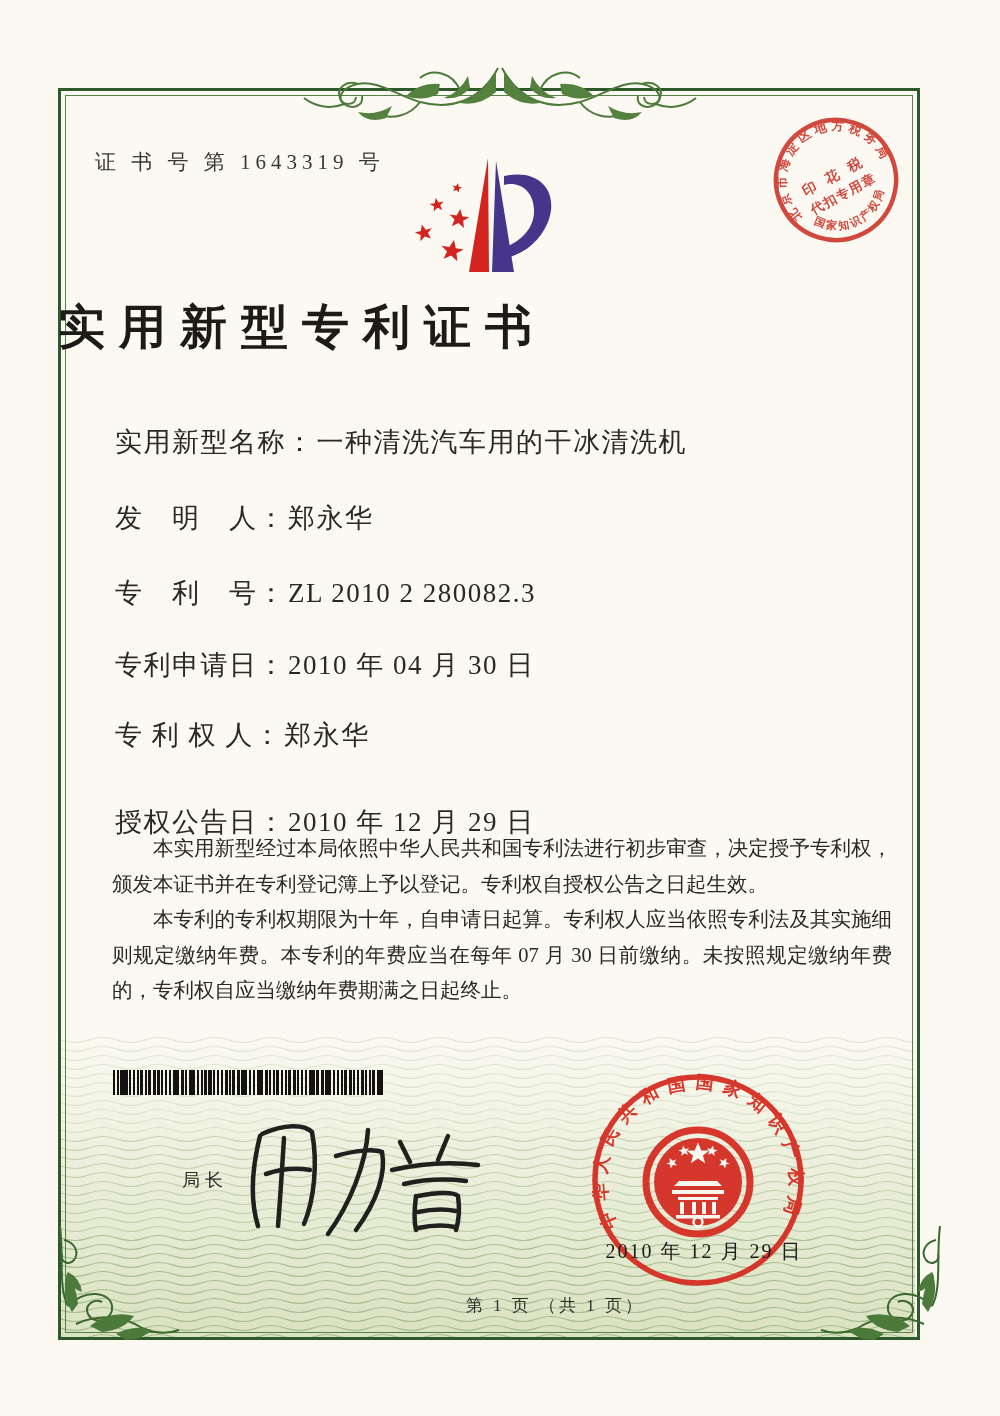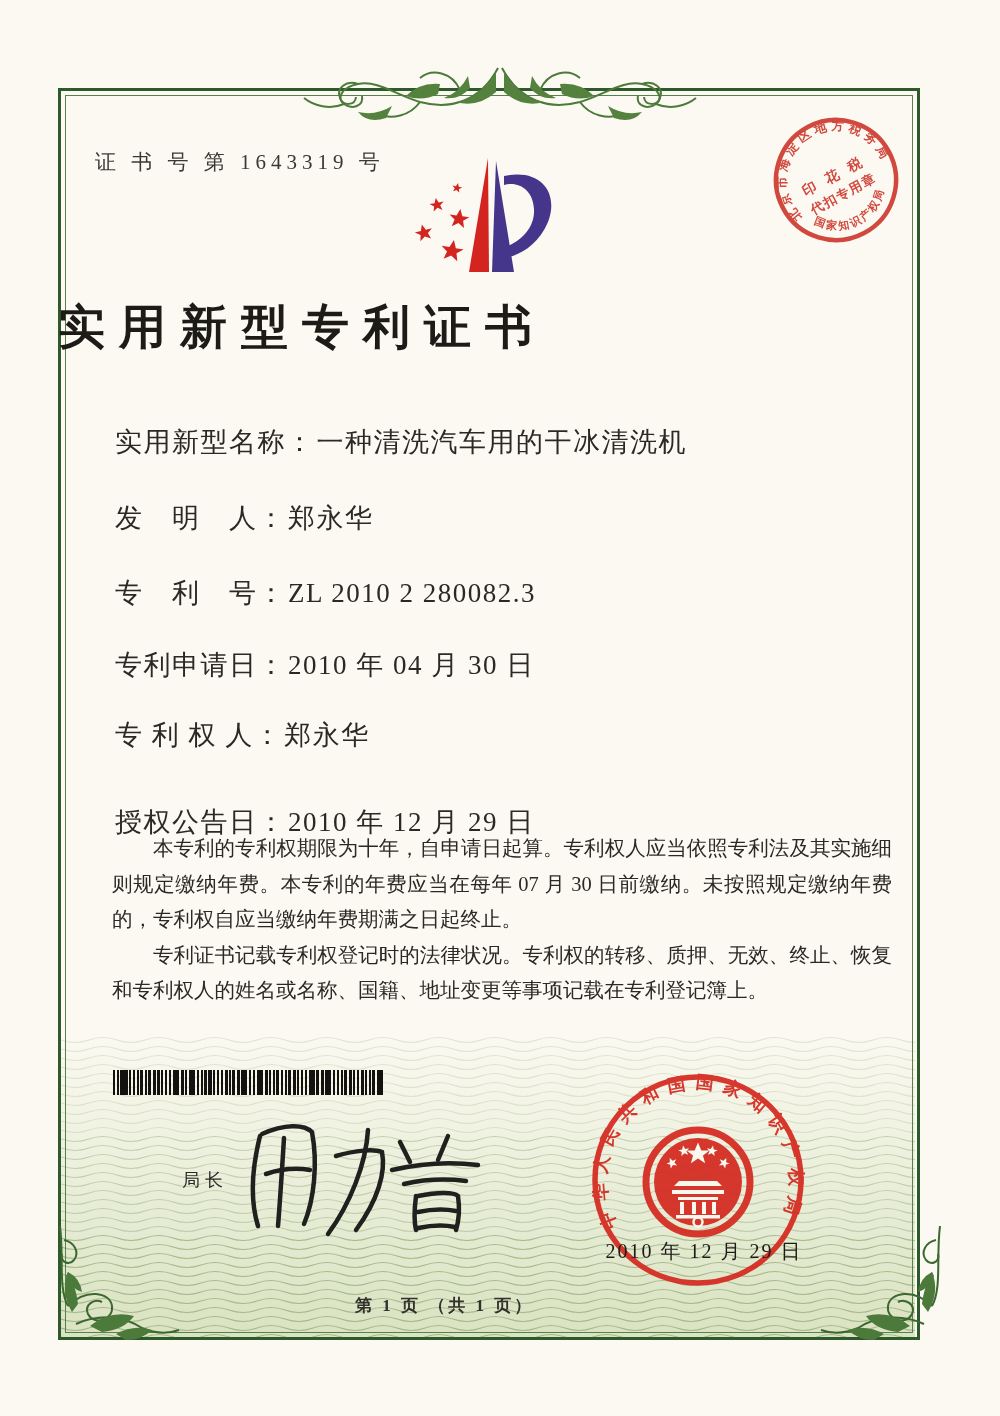--- a/index.html
+++ b/index.html
@@ -19,22 +19,22 @@
              text-align:justify;color:#2b2925;}
   .body-text p{margin:0;text-indent:2em;}
   .barcode{left:113px;top:1070px;width:272px;height:25px;
     background:
       repeating-linear-gradient(90deg,#141210 0 2px,rgba(0,0,0,0) 2px 4px),
       repeating-linear-gradient(90deg,#141210 0 1px,rgba(0,0,0,0) 1px 7px),
       repeating-linear-gradient(90deg,rgba(0,0,0,0) 0 10px,#141210 10px 13px,rgba(0,0,0,0) 13px 17px);}
   .director{left:182px;top:1168px;font-size:18px;letter-spacing:5px;color:#2b2925;}
   .seal-date{left:604px;top:1238px;width:200px;text-align:center;font-size:20px;
              letter-spacing:2px;color:#1d1b18;}
-  .footer{left:355px;top:1294px;width:290px;text-align:left;font-size:17px;
-          letter-spacing:3px;color:#33312d;font-weight:bold;}
+  .footer{left:355px;top:1294px;width:290px;text-align:right;font-size:17px;
+          letter-spacing:3px;color:#33312d;}
   .band-bg{left:61px;top:1036px;width:854px;height:301px;
            background:linear-gradient(to bottom,rgba(228,236,212,0) 0%,rgba(223,231,202,.55) 45%,rgba(214,224,188,.9) 100%);}
   .sr{position:absolute;width:1px;height:1px;overflow:hidden;clip:rect(0 0 0 0);white-space:nowrap;}
   svg{display:block;}
 </style>
 </head>
 <body>
 
 <div class="page">
 
@@ -196,22 +196,22 @@
     <span class="lbl">专利申请日：</span><span>2010 年 04 月 30 日</span>
   </div>
   <div class="abs field" style="top:717px;">
     <span class="lbl">专 利 权 人：</span><span>郑永华</span>
   </div>
   <div class="abs field" style="top:788px;margin-top:16px;">
     <span class="lbl">授权公告日：</span><span>2010 年 12 月 29 日</span>
   </div>
 
   <div class="abs body-text">
+    <p>本实用新型经过本局依照中华人民共和国专利法进行初步审查，决定授予专利权，颁发本证书并在专利登记簿上予以登记。专利权自授权公告之日起生效。</p>
     <p>本专利的专利权期限为十年，自申请日起算。专利权人应当依照专利法及其实施细则规定缴纳年费。本专利的年费应当在每年 07 月 30 日前缴纳。未按照规定缴纳年费的，专利权自应当缴纳年费期满之日起终止。</p>
-    <p>专利证书记载专利权登记时的法律状况。专利权的转移、质押、无效、终止、恢复和专利权人的姓名或名称、国籍、地址变更等事项记载在专利登记簿上。</p>
   </div>
 
   <div class="abs barcode"></div>
 
   <div class="abs director">局长</div>
   <span class="sr">田力普</span>
   <svg class="abs" style="left:232px;top:1108px;" width="250" height="150" viewBox="0 0 250 150">
     <g stroke="#20201e" stroke-width="4.5" stroke-linecap="round" fill="none">
       <path d="M28,28 C20,60 18,92 26,118"></path>
       <path d="M30,26 C52,16 72,16 80,24 C86,56 82,92 72,116"></path>

